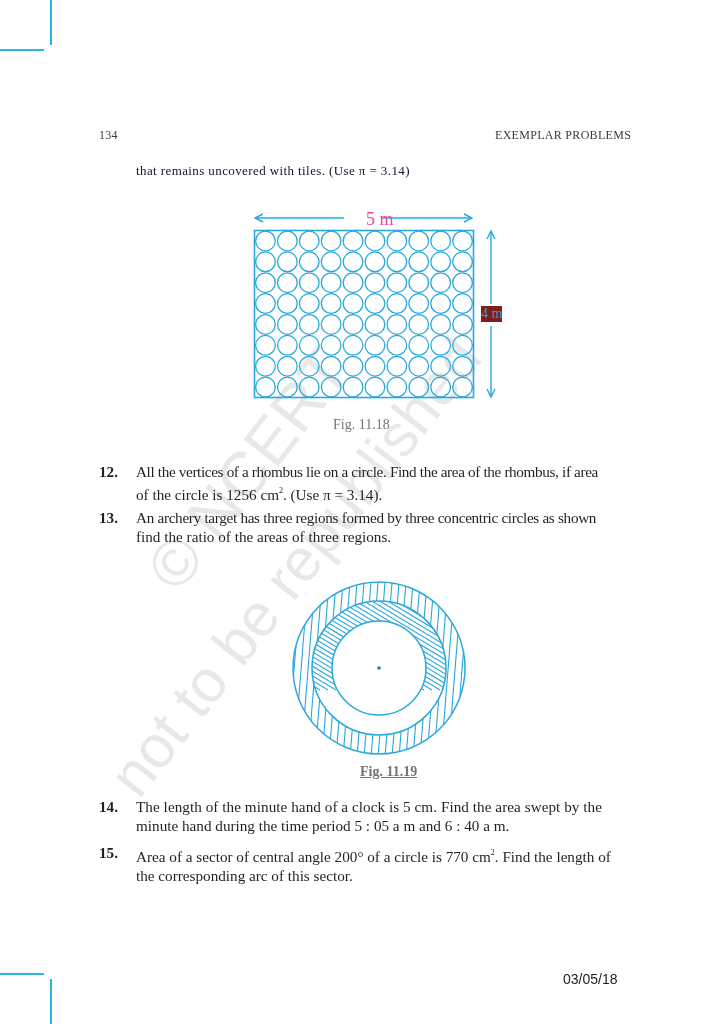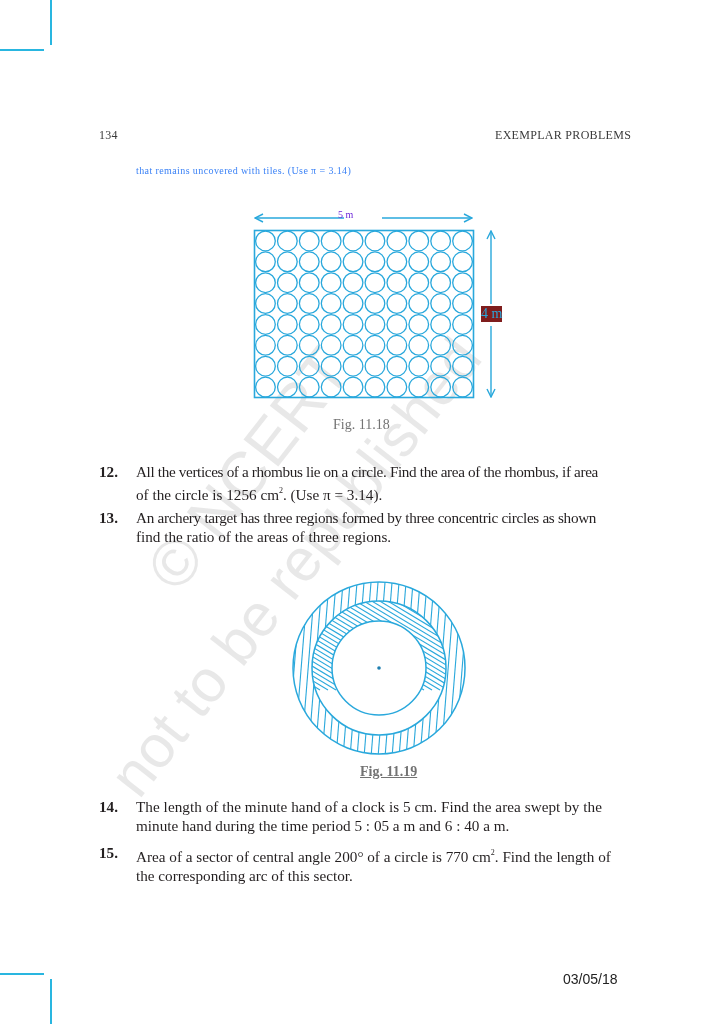--- a/index.html
+++ b/index.html
@@ -1,21 +1,21 @@
 <!DOCTYPE html>
 <html><head>
 <meta charset="utf-8">
 <style>
   html, body { margin: 0; padding: 0; background: #ffffff; }
   body { width: 717px; height: 1024px; position: relative; overflow: hidden;
          font-family: "Liberation Serif", "DejaVu Serif", serif; color: #231f20; }
   .crop { position: absolute; background: #29b6e0; }
   .abs { position: absolute; }
   .hdr { font-size: 12px; color: #3a3a3a; letter-spacing: 0.3px; }
-  .body-text { font-size: 10px; line-height: 19px; color: #3b82f6; }
+  .body-text { font-size: 13px; line-height: 19px; color: #0f172a; }
   .q { position: absolute; left: 99px; width: 530px; }
   .q .num { position: absolute; left: 0; top: 0; font-weight: bold; font-size: 15.2px; line-height: 19px; }
   .q .txt { position: absolute; left: 37px; top: 0; width: 490px; font-size: 15.2px; line-height: 19px; text-align: justify; text-align-last: left; }
   .q .txt .ln { display: block; white-space: nowrap; }
   .caption { font-size: 14px; color: #737373; }
   .caption.bold { font-weight: bold; text-decoration: underline; }
   .date { font-family: "Liberation Sans", sans-serif; font-size: 14px; color: #222; }
   .watermark { position: absolute; font-family: "Liberation Sans", "DejaVu Sans", sans-serif;
                color: rgba(190,190,190,0.35); white-space: nowrap; transform-origin: left bottom; }
   sup { font-size: 8px; vertical-align: 7px; }
@@ -126,21 +126,21 @@
       <circle cx="309.25" cy="387.06" r="9.84"></circle>
       <circle cx="331.15" cy="387.06" r="9.84"></circle>
       <circle cx="353.05" cy="387.06" r="9.84"></circle>
       <circle cx="374.95" cy="387.06" r="9.84"></circle>
       <circle cx="396.85" cy="387.06" r="9.84"></circle>
       <circle cx="418.75" cy="387.06" r="9.84"></circle>
       <circle cx="440.65" cy="387.06" r="9.84"></circle>
       <circle cx="462.55" cy="387.06" r="9.84"></circle>
     </g>
 </svg>
-<div class="abs" style="left:338px; top:209px; font-size:10px; color:#6d28d9;">5 m</div>
+<div class="abs" style="left:366px; top:209px; font-size:18px; color:#ec4899;">5 m</div>
 <div class="abs" style="left:481px; top:306px; font-size:14px; color:#29a8dc; background:#7f1d1d;">4 m</div>
 <div class="abs caption" style="left:333px; top:417px;">Fig. 11.18</div>
 
 <div class="q" style="top:462px;">
   <span class="num">12.</span>
   <div class="txt">
     <span class="ln" style="letter-spacing:-0.35px;">All the vertices of a rhombus lie on a circle. Find the area of the rhombus, if area</span>
     <span class="ln"><span>of the circle is 1256 cm</span><sup>2</sup><span>. (Use π = 3.14).</span></span>
   </div>
 </div>

